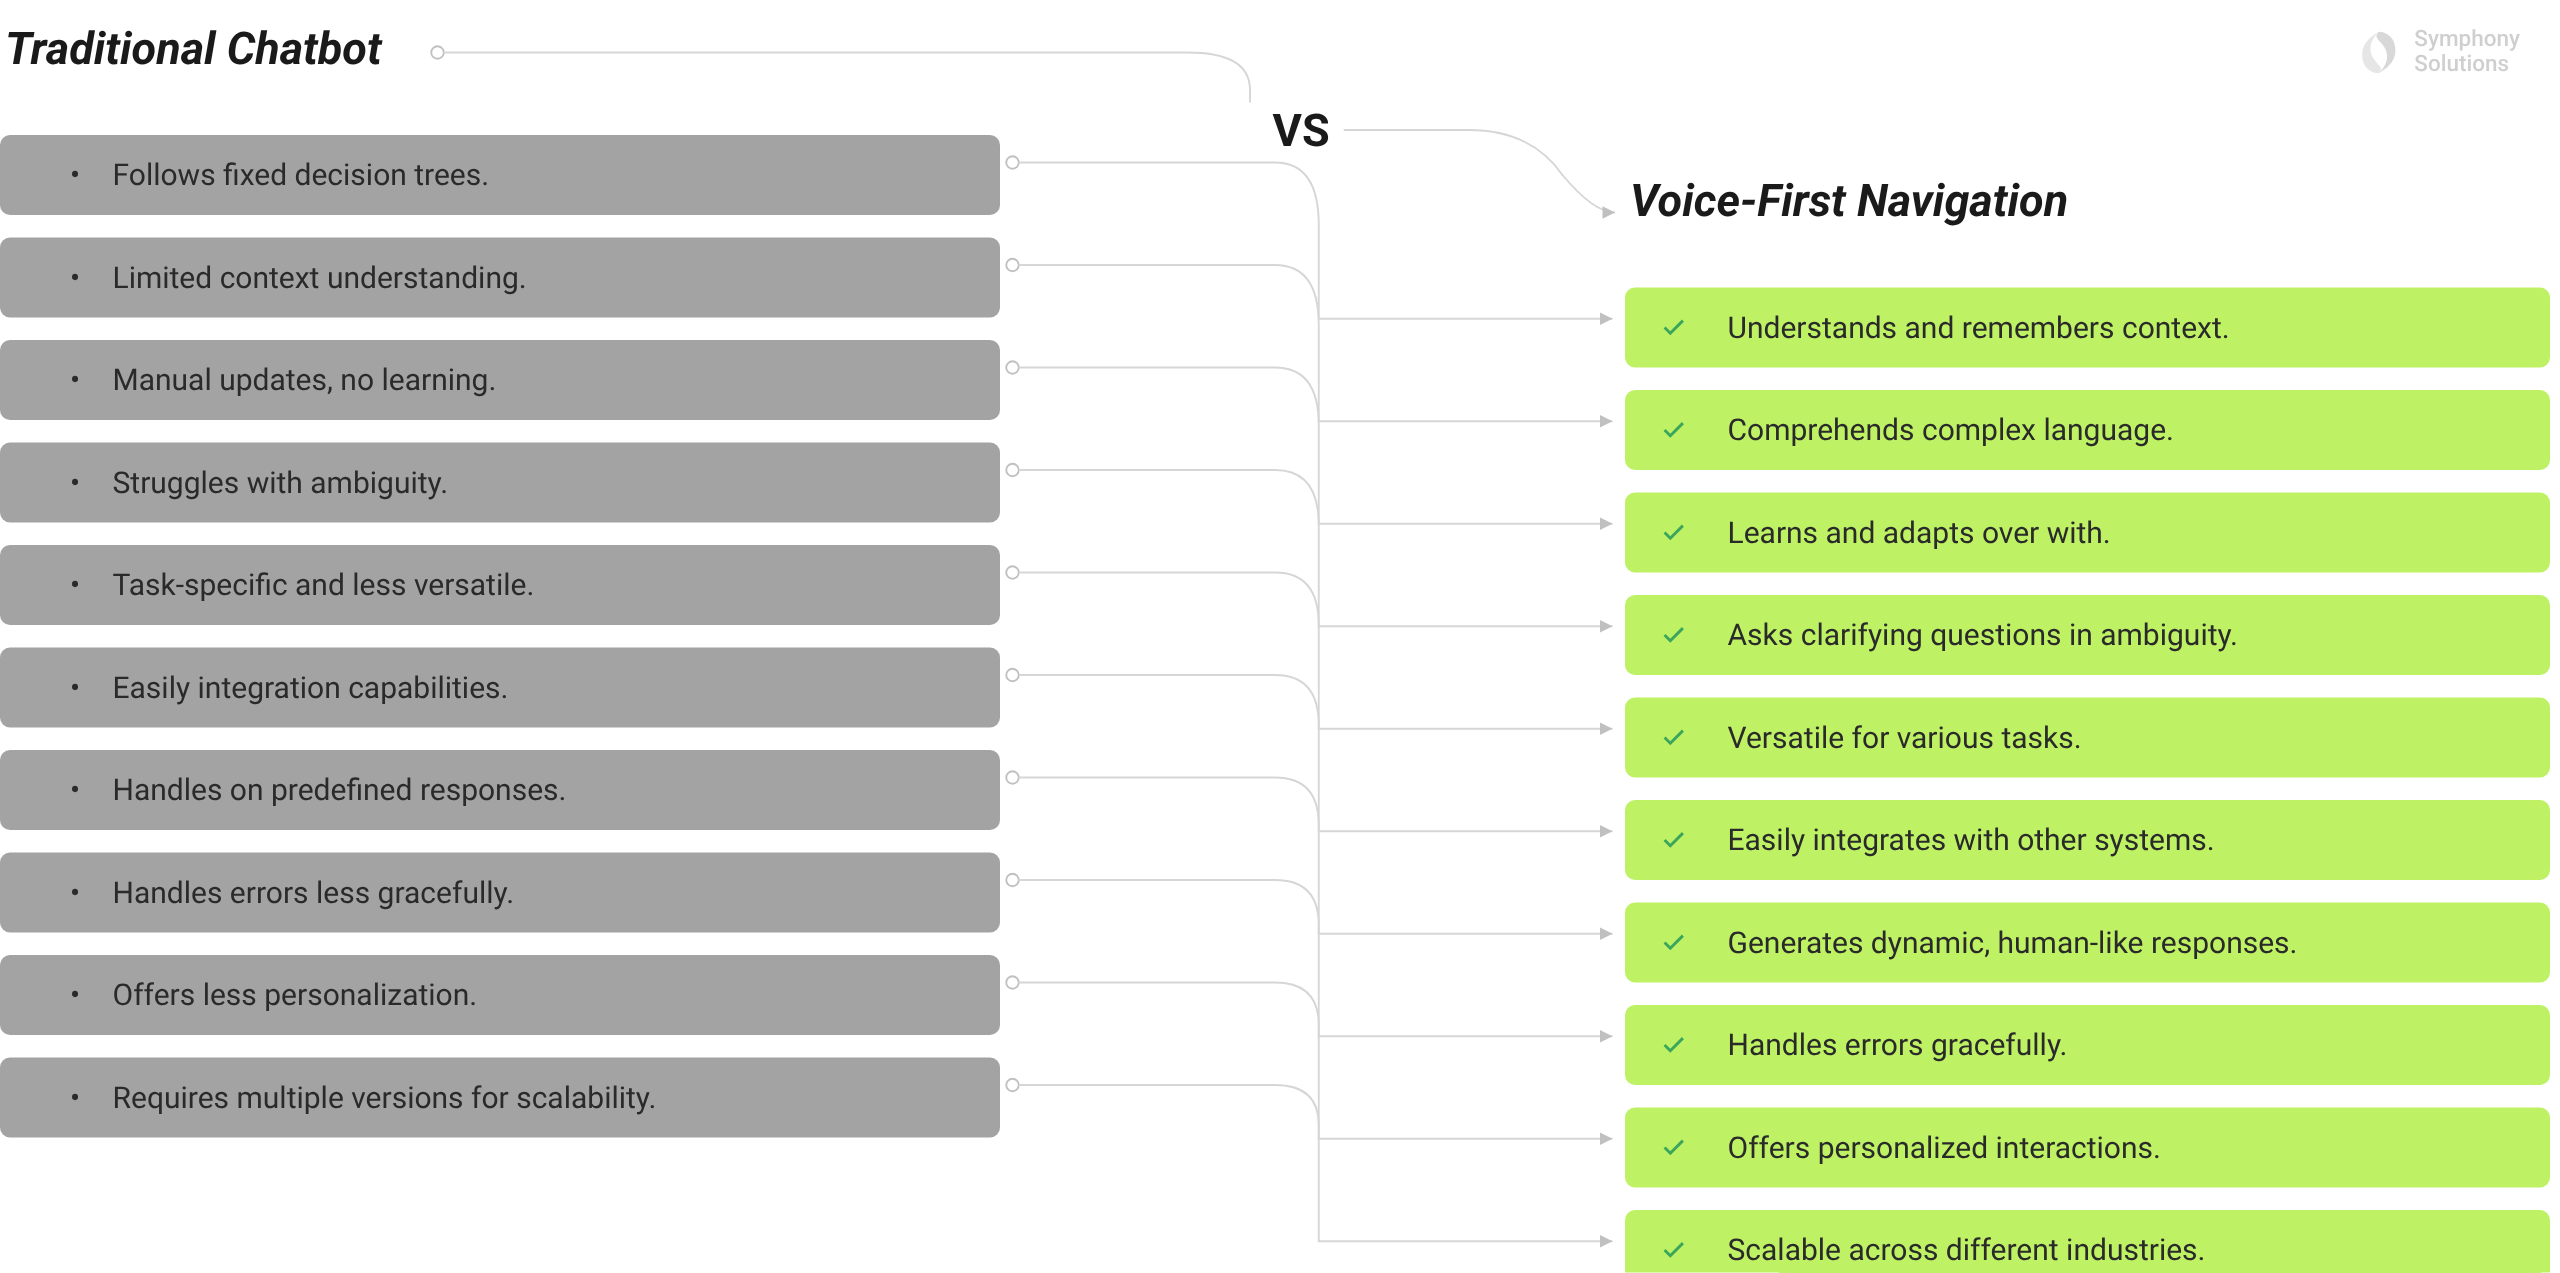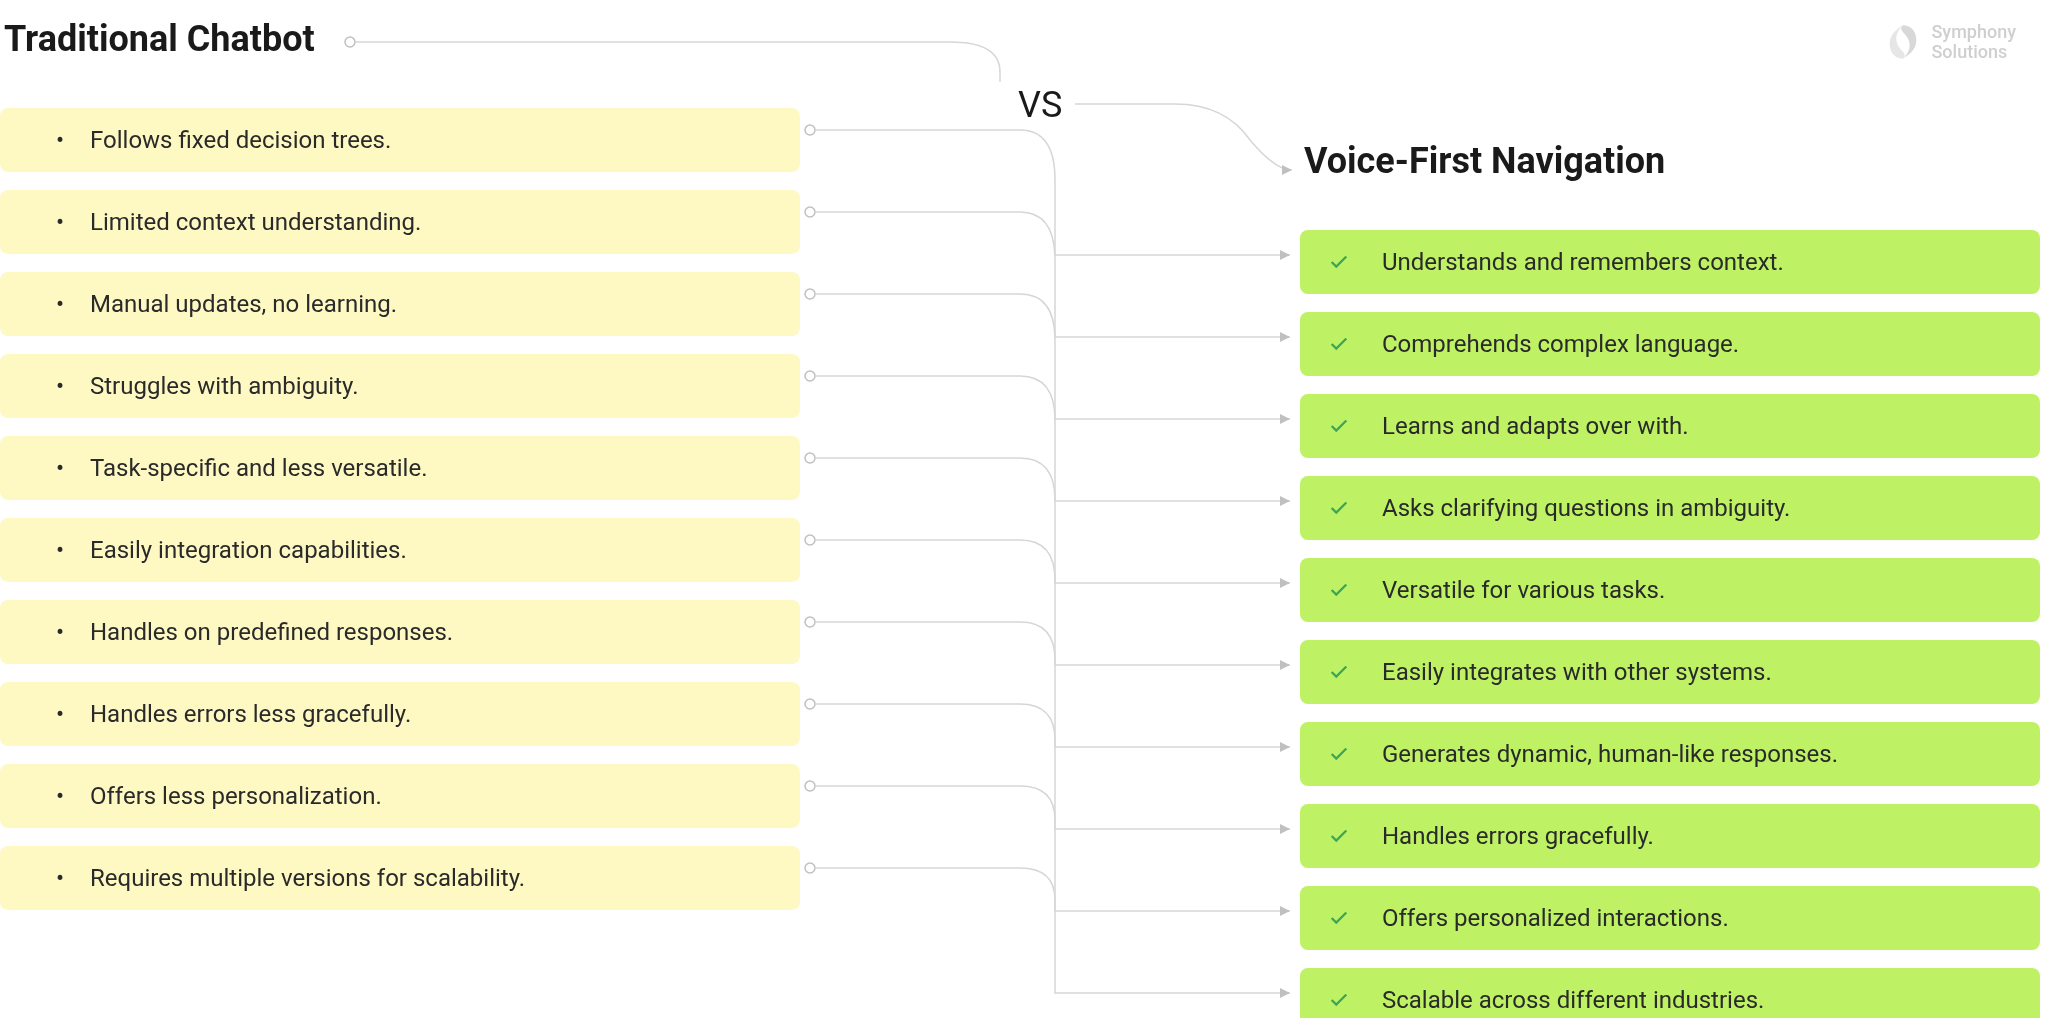--- a/index.html
+++ b/index.html
@@ -40,34 +40,35 @@
     top: 140px;
     width: 740px;
   }
 
   .title {
     font-size: 36px;
     font-weight: 700;
     color: #1a1a1a;
     margin-bottom: 48px;
     padding-left: 4px;
+    font-style: italic;
   }
   .title-left { margin-top: 18px; }
 
   .vs {
     position: absolute;
     left: 1018px;
     top: 84px;
     font-size: 36px;
-    font-weight: 400;
+    font-weight: 700;
     color: #1a1a1a;
   }
 
   .item {
-    background: #fef9c3;
+    background: #a3a3a3;
     border-radius: 8px;
     padding: 18px 28px 18px 64px;
     margin-bottom: 18px;
     font-size: 24px;
     color: #2a2a2a;
     display: flex;
     align-items: center;
     position: relative;
     text-align: right;
   }

